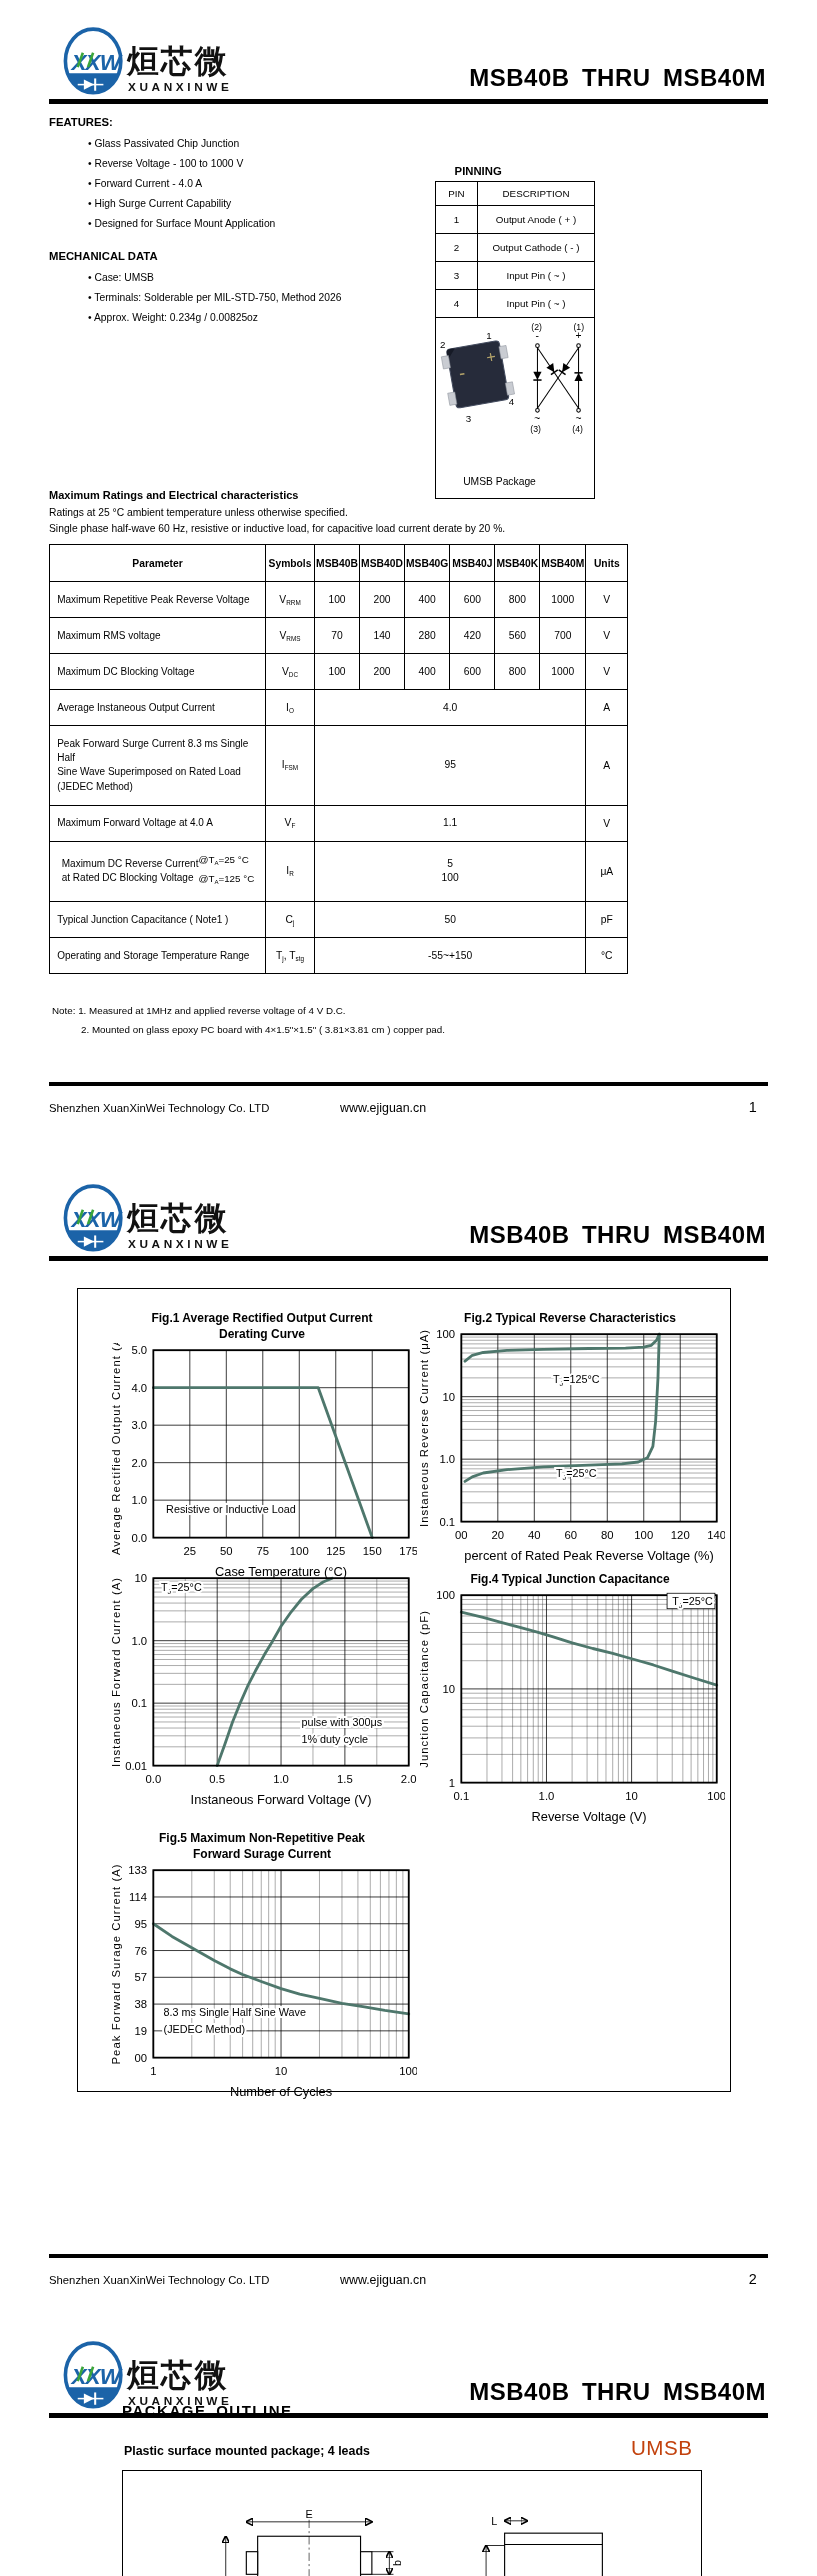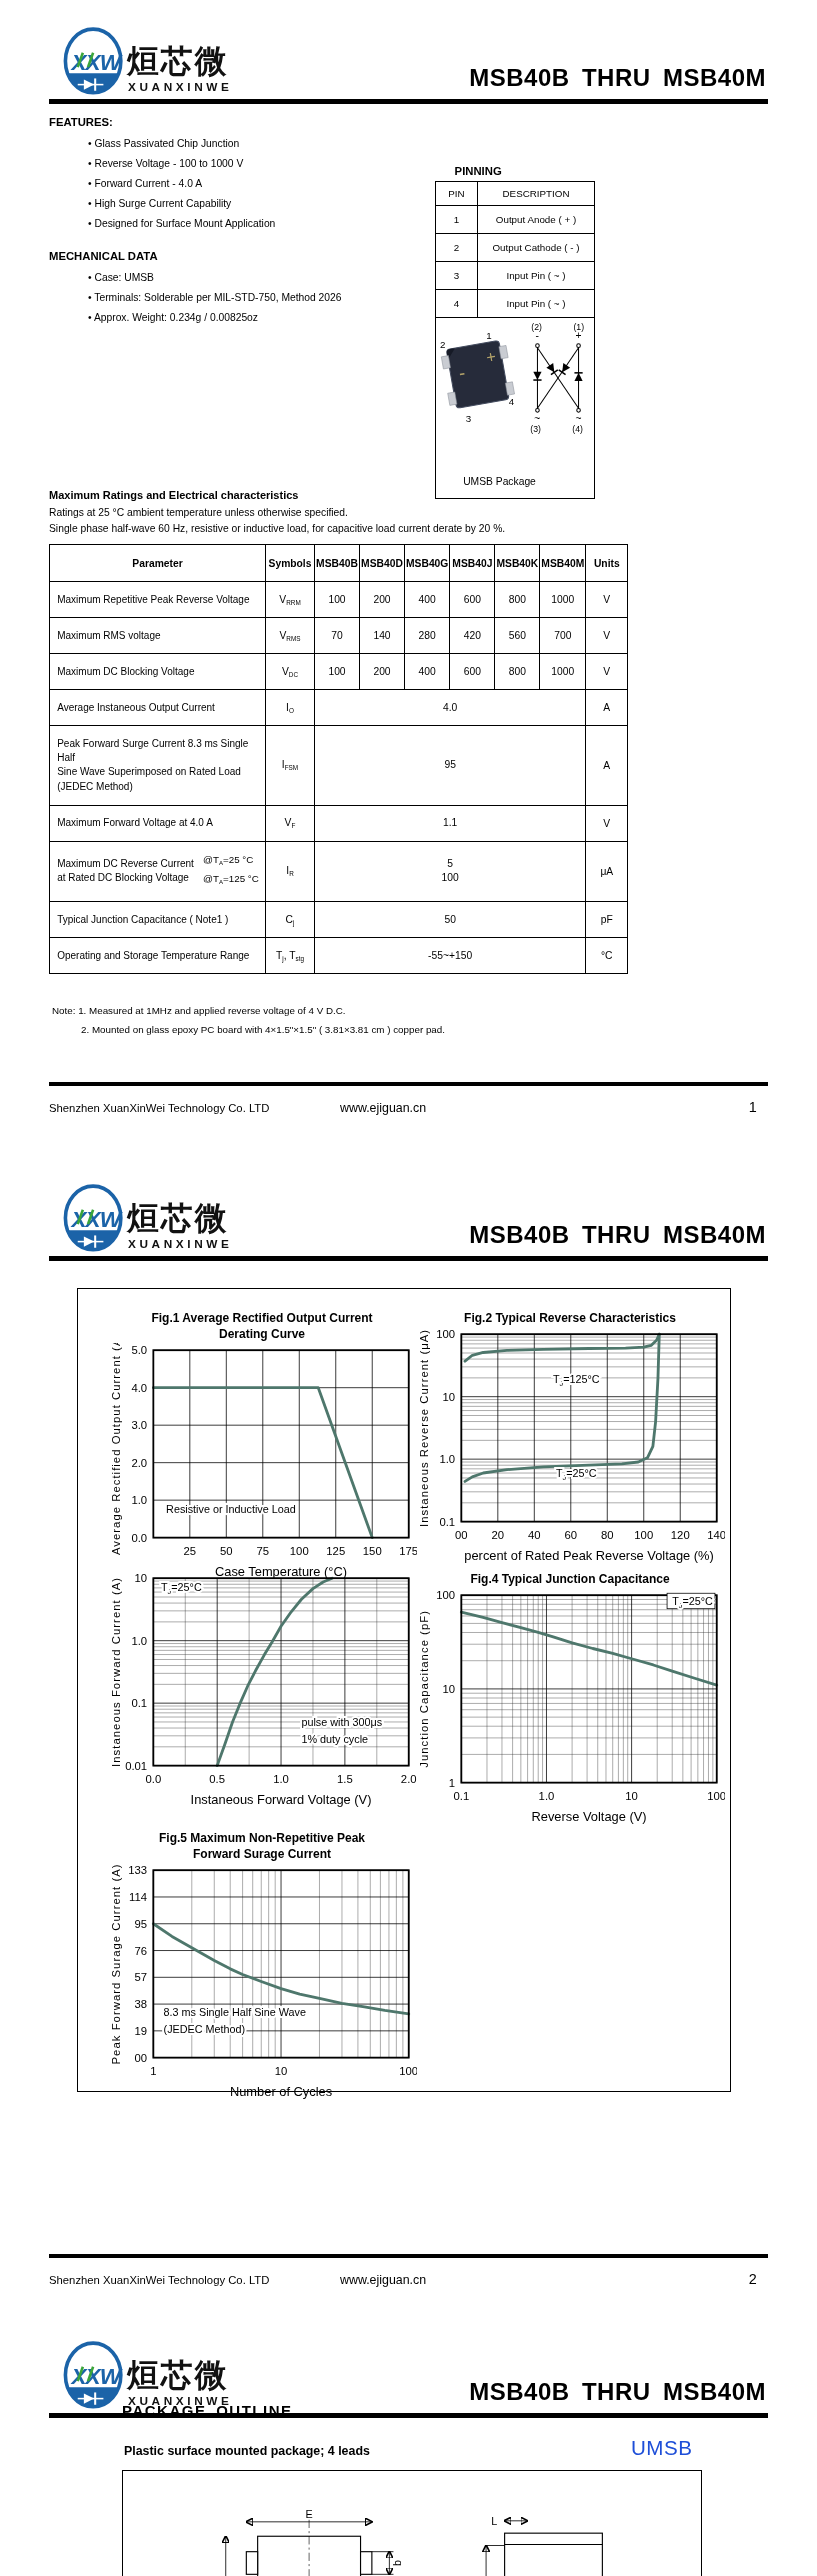--- a/index.html
+++ b/index.html
@@ -33,21 +33,21 @@
   .circ-svg { position:absolute; right:1px; top:4.1px; }
 
   
   .ratings { position:absolute; left:49px; top:489px; width:598px; }
   .r-title { font-size:11px; font-weight:bold; margin-bottom:4.1px; }
   .r-sub { font-size:10.3px; line-height:15.5px; }
   .ratings-tbl { border-collapse:collapse; border:1.5px solid #000; margin-top:8.2px; table-layout:fixed; }
   .ratings-tbl th, .ratings-tbl td { border:1px solid #000; font-size:10.3px; text-align:center; padding:10.3px 3.1px; }
   .ratings-tbl th { font-weight:bold; font-size:10.3px; height:37px; padding:3.1px 1px; }
   .ratings-tbl td.param { text-align:left; padding-left:7.2px; font-size:10px; line-height:14.4px; }
-  .param-flex { display:flex; justify-content:space-between; align-items:center; padding-right:3.1px; }
+  .param-flex { display:flex; justify-content:center; align-items:center; padding-right:3.1px; }
   .cond { font-size:9.8px; line-height:15.5px; text-align:left; }
   .sub { font-size:0.62em; vertical-align:-0.35em; }
   .vline { line-height:14.4px; }
   .notes { position:absolute; left:52px; top:1002px; font-size:9.8px; line-height:18.5px; }
   .notes .n2 { padding-left:29px; }
 
   
   .page-footer { position:absolute; left:49px; right:50px; }
   .f-rule { height:4.1px; background:#000; }
   .f-row { display:flex; align-items:baseline; margin-top:13.4px; }
@@ -696,21 +696,21 @@
     <line x1="66" y1="108" x2="66" y2="132" stroke="#fff" stroke-width="4"></line>
     <line x1="32" y1="120" x2="82" y2="120" stroke="#fff" stroke-width="3"></line>
     <text x="128" y="96" font-size="62" font-weight="bold" fill="#111" letter-spacing="4">烜芯微</text>
     <text x="130" y="132" font-size="23" font-weight="600" fill="#111" letter-spacing="7">XUANXINWEI</text>
   </svg>
   <div class="doc-title">MSB40B  THRU  MSB40M</div>
   <div class="hdr-rule"></div>
 
   <div class="p3-heading">PACKAGE  OUTLINE</div>
   <div class="p3-sub">Plastic surface mounted package; 4 leads</div>
-  <div class="p3-umsb" id="umsb-name" style="color: #1d4ed8;">UMSB</div>
+  <div class="p3-umsb" id="umsb-name" style="color: #c2410c;">UMSB</div>
 
   <div class="outline-box">
     <svg class="outline-svg" width="546" height="319" viewBox="0 0 1060 620">
       <defs>
         <marker id="mA" viewBox="0 0 10 10" refX="9" refY="5" markerWidth="9" markerHeight="9" orient="auto-start-reverse">
           <path d="M0,0 L10,5 L0,10 z" fill="#000" stroke="none"></path>
         </marker>
       </defs>
 
       <g transform="translate(190,40)">

